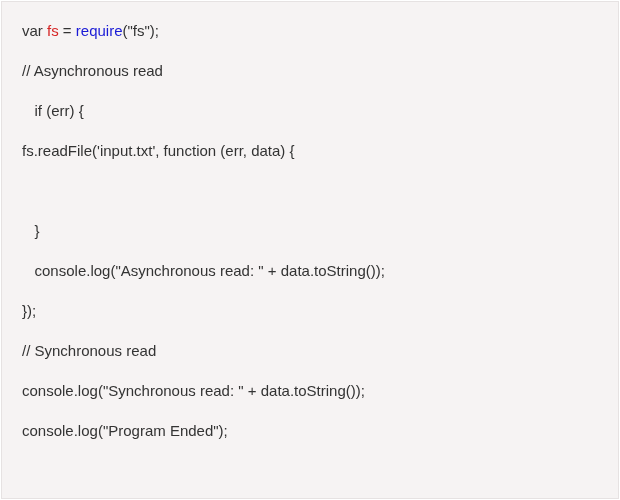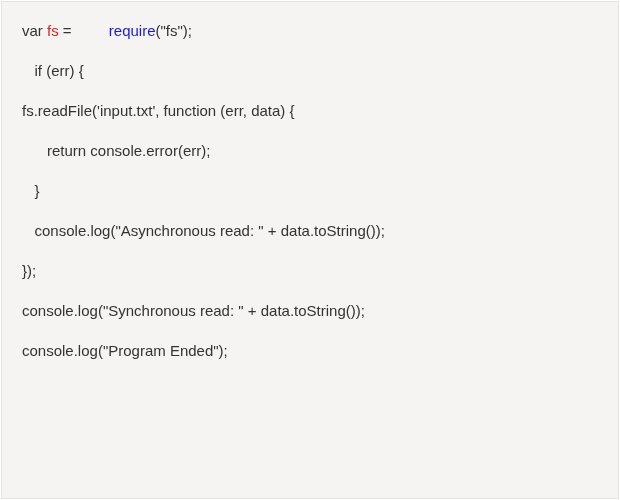--- a/index.html
+++ b/index.html
@@ -26,28 +26,30 @@
   }
   .code-line {
     margin: 0 0 19px 0;
     white-space: pre;
     font-family: "Segoe UI", "Helvetica Neue", Arial, sans-serif;
   }
   .code-line:last-child {
     margin-bottom: 0;
   }
   .tok-red { color: #d62424; }
-  .tok-blue { color: #1a1ad6; margin-left: 33px; }
+  .tok-blue { color: #1a1ad6; }
 </style>
 </head>
 <body>
 
 <div class="code-block" id="code-container">
 <div class="code-line"><span>var </span><span class="tok-red">fs</span><span> = </span><span class="tok-blue">require</span><span>("fs");</span></div>
+    <div class="code-line"><span>// Asynchronous read</span></div>
     <div class="code-line"><span>   </span><span>if (err) {</span></div>
     <div class="code-line"><span>fs.readFile('input.txt', function (err, data) {</span></div>
-    <div class="code-line"><span>      </span><span>return console.error(err);</span></div>
+    <div class="code-line"><span>      </span></div>
     <div class="code-line"><span>   </span><span>}</span></div>
     <div class="code-line"><span>   </span><span>console.log("Asynchronous read: " + data.toString());</span></div>
     <div class="code-line"><span>});</span></div>
+    <div class="code-line"><span>// Synchronous read</span></div>
     <div class="code-line"><span>console.log("Synchronous read: " + data.toString());</span></div>
     <div class="code-line"><span>console.log("Program Ended");</span></div>
   </div>
 
 </body></html>

